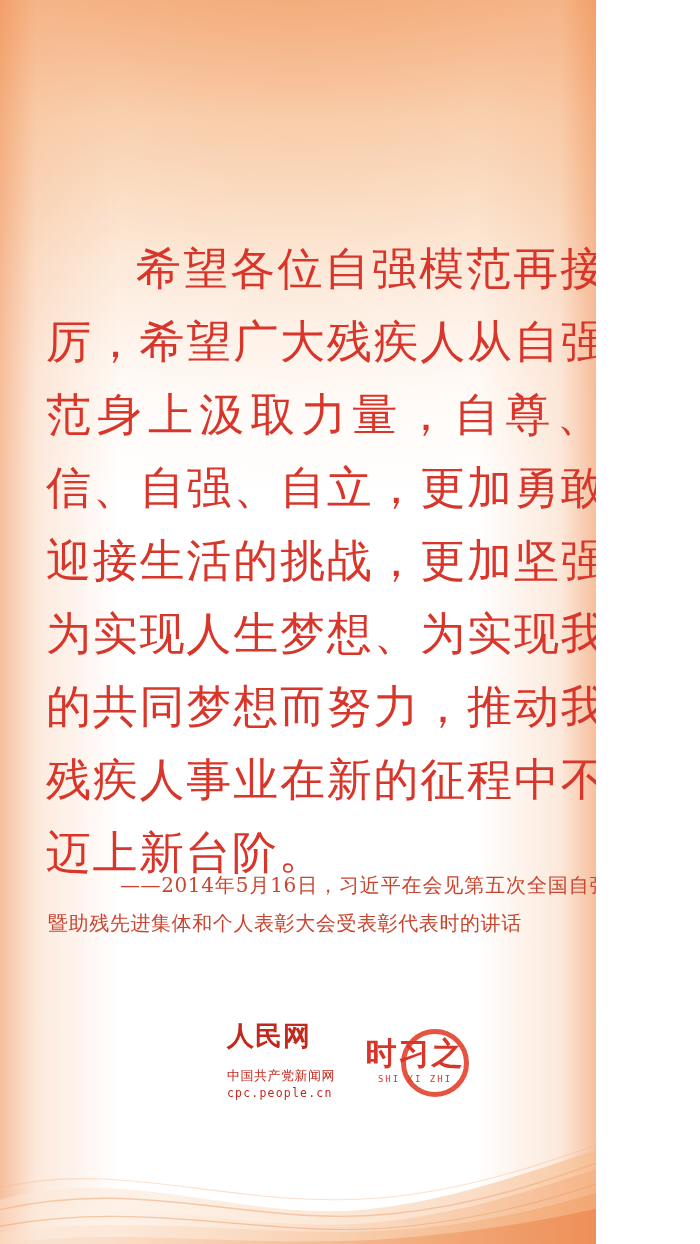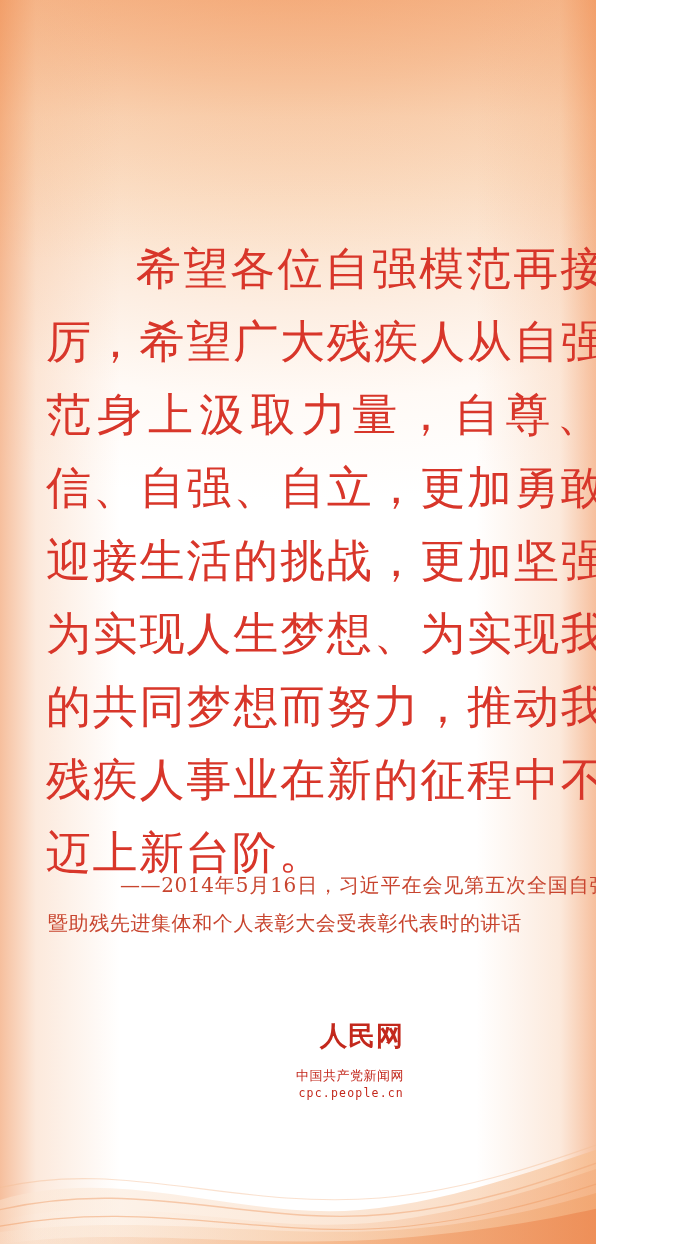--- a/index.html
+++ b/index.html
@@ -88,21 +88,21 @@
     left: 0;
     width: 700px;
     display: flex;
     justify-content: center;
     align-items: center;
     gap: 22px;
   }
   .logo-people {
     display: flex;
     flex-direction: column;
-    align-items: flex-end;
+    align-items: flex-start;
     line-height: 1;
   }
   .logo-people .mark {
     color: #c3281c;
     font-size: 27px;
     font-weight: bold;
     letter-spacing: 1px;
     font-family: "DejaVu Sans", "Liberation Sans", sans-serif;
     display: block;
   }
@@ -183,20 +183,25 @@
   <div class="attribution">——2014年5月16日，习近平在会见第五次全国自强模范暨助残先进集体和个人表彰大会受表彰代表时的讲话</div>
 
   <div class="logos">
 
     <div class="logo-people">
       <span class="mark">人民网</span>
       <span class="sub">中国共产党新闻网</span>
       <span class="url">cpc.people.cn</span>
     </div>
 
+    <div class="logo-shixi">
+      <span class="ring"></span>
+      <span class="zh">时习之</span>
+      <span class="py">SHI XI ZHI</span>
+    </div>
 
   </div>
 
   <svg class="waves" viewBox="0 0 700 230" preserveAspectRatio="none">
     <defs>
       <linearGradient id="w1" x1="0" y1="0" x2="1" y2="0">
         <stop offset="0%" stop-color="#f7d9c2" stop-opacity="0.25"></stop>
         <stop offset="45%" stop-color="#f3ab78" stop-opacity="0.55"></stop>
         <stop offset="100%" stop-color="#ea7b42" stop-opacity="0.85"></stop>
       </linearGradient>

